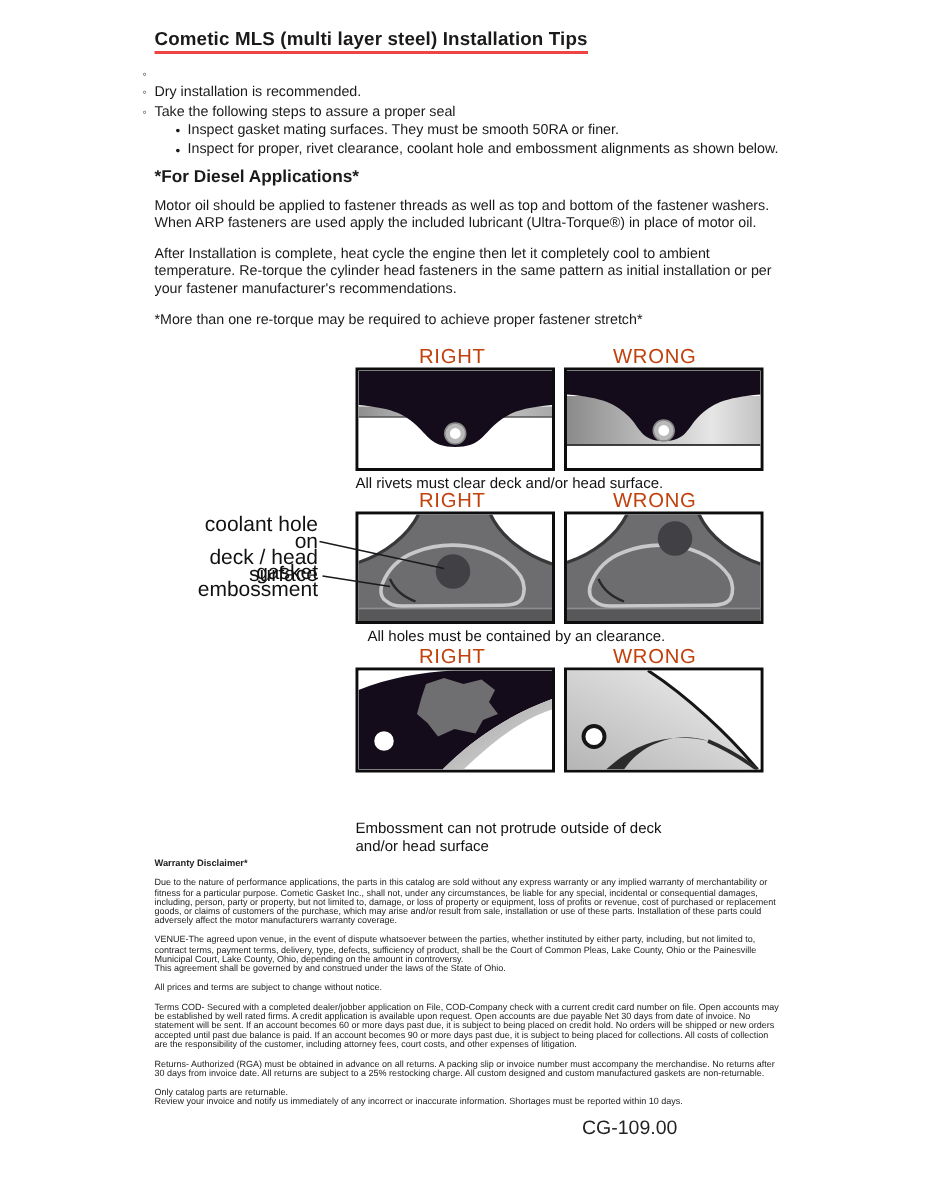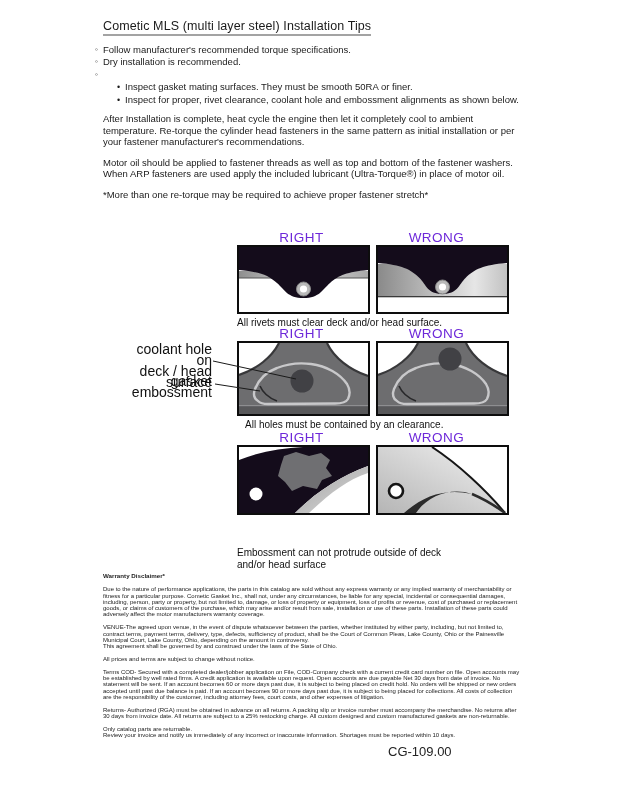--- a/index.html
+++ b/index.html
@@ -9,41 +9,41 @@
     font-family:"Liberation Sans","DejaVu Sans",sans-serif;
     color:#1a1a1a;
     position:relative;
     overflow:hidden;
   }
   .page{position:absolute;inset:0;background:var(--page-bg,#fff);}
 
   
   .title{
     position:absolute;left:103px;top:19px;
-    font-size:12.5px;font-weight:normal;letter-spacing:.1px;
-    border-bottom:2px solid #a3a3a3;padding-bottom:1px;
+    font-size:12.5px;font-weight:bold;letter-spacing:.1px;
+    border-bottom:2px solid #ef4444;padding-bottom:1px;
   }
 
   
   .tips{position:absolute;left:95px;top:44px;width:440px;font-size:9.5px;line-height:12.4px;}
   .tips .b{display:flex;}
   .tips .glyph{width:8px;flex:0 0 8px;font-size:8px;line-height:12.4px;}
   .tips .sub{margin-left:22px;}
   .tips .sub .glyph{font-size:9px;}
 
   
   .diesel{position:absolute;left:103px;top:113px;width:424px;font-size:9.5px;line-height:11.6px;}
   .diesel h2{font-size:11.5px;font-weight:bold;margin:0 0 7px 0;}
   .diesel p{margin:0 0 9px 0;}
   .diesel p.note{margin:0;}
 
   
   .dg-row{position:absolute;left:237px;width:264px;}
   .dg-labels{display:flex;gap:6px;height:15px;}
-  .dg-labels span{width:129px;text-align:center;font-size:13.5px;letter-spacing:.5px;color:#6d28d9;}
+  .dg-labels span{width:129px;text-align:center;font-size:13.5px;letter-spacing:.5px;color:#c2410c;}
   .dg-boxes{display:flex;gap:6px;}
   .dg-box{border:2px solid #0d0d0d;background:#fff;font-size:0;}
   .dg-caption{font-size:10px;line-height:11.5px;margin-top:3px;color:#111;}
   .cap-narrow{width:210px;margin-top:32px;}
   .cap-indent{margin-left:8px;}
 
   .ink{fill:var(--diagram-dark,#140c1b);}
 
   
   .anno{
@@ -66,42 +66,43 @@
 </head>
 <body>
 
 <div class="page">
 
   <div class="title">Cometic MLS (multi layer steel) Installation Tips</div>
 
   <div class="tips">
     <div class="b">
       <span class="glyph">◦</span>
-      <span>Follow manufacturer's recommended torque specifications.</span>
     </div>
     <div class="b">
       <span class="glyph">◦</span>
       <span>Dry installation is recommended.</span>
     </div>
     <div class="b">
       <span class="glyph">◦</span>
+      <span>Take the following steps to assure a proper seal</span>
     </div>
     <div class="b sub">
       <span class="glyph">•</span>
       <span>Inspect gasket mating surfaces.  They must be smooth 50RA or finer.</span>
     </div>
     <div class="b sub">
       <span class="glyph">•</span>
       <span>Inspect for proper, rivet clearance, coolant hole and embossment alignments as shown below.</span>
     </div>
   </div>
 
   <div class="diesel">
+    <h2>*For Diesel Applications*</h2>
+    <p>Motor oil should be applied to fastener threads as well as top and bottom of the fastener washers. When ARP fasteners are used apply the included lubricant (Ultra-Torque®) in place of motor oil.</p>
     <p>After Installation is complete, heat cycle the engine then let it completely cool to ambient temperature. Re-torque the cylinder head fasteners in the same pattern as initial installation or per your fastener manufacturer's recommendations.</p>
-    <p>Motor oil should be applied to fastener threads as well as top and bottom of the fastener washers. When ARP fasteners are used apply the included lubricant (Ultra-Torque®) in place of motor oil.</p>
     <p class="note">*More than one re-torque may be required to achieve proper fastener stretch*</p>
   </div>
 
   <div class="dg-row" style="top:230px">
     <div class="dg-labels">
       <span>RIGHT</span>
       <span>WRONG</span>
     </div>
     <div class="dg-boxes">
       <div class="dg-box">

